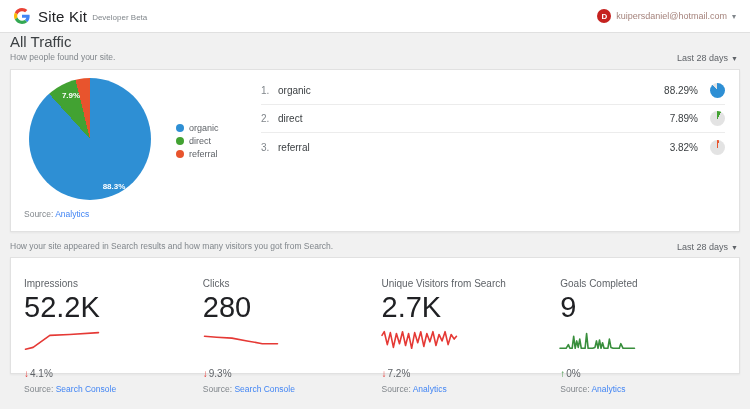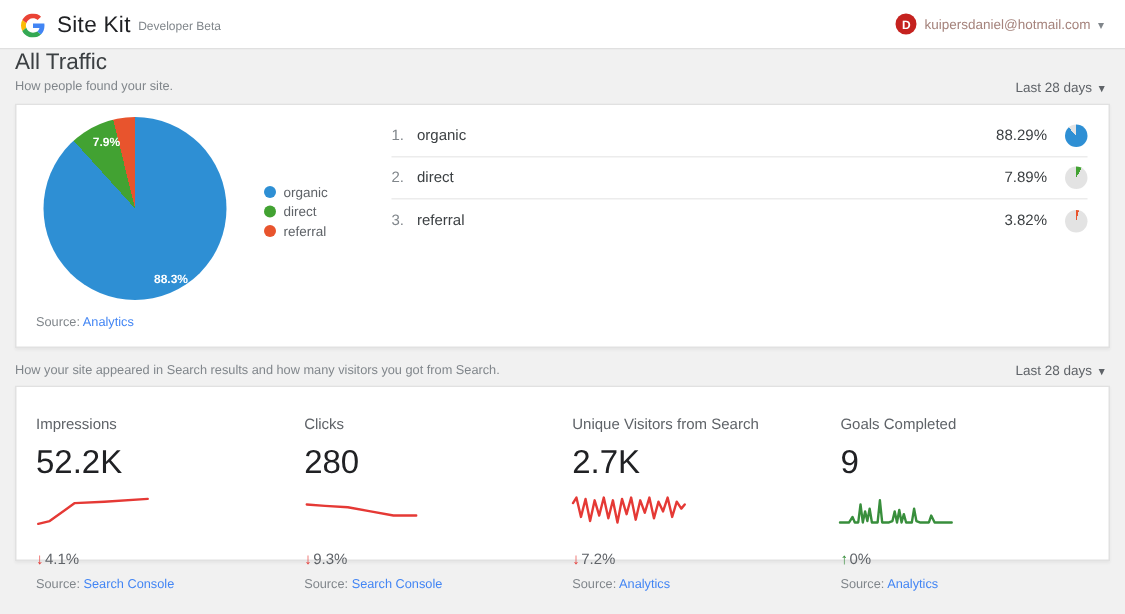--- a/index.html
+++ b/index.html
@@ -2,21 +2,21 @@
 <html><head>
 <meta charset="utf-8">
 <style>
   html,body{margin:0;padding:0}
   body{width:750px;height:409px;background:#f1f1f1;font-family:"Liberation Sans",sans-serif;overflow:hidden;
        -webkit-font-smoothing:antialiased}
   *{box-sizing:border-box}
 
   
   .appbar{height:33px;background:#fff;border-bottom:1px solid #e0e0e0;display:flex;align-items:center;padding:0 14px}
-  .brand{display:flex;align-items:flex-end}
+  .brand{display:flex;align-items:flex-start}
   .glogo{width:16px;height:16px;margin-right:8px;display:flex;align-items:center}
   .glogo svg{width:16px;height:16px;display:block}
   .product{font-size:15px;color:#202124;letter-spacing:.2px}
   .beta{font-size:8px;color:#80868b;margin-left:5px;align-self:flex-end;padding-bottom:3px}
   .account{margin-left:auto;display:flex;align-items:center;cursor:pointer}
   .avatar{width:14px;height:14px;border-radius:50%;background:#c5221f;color:#fff;font-size:8px;font-weight:bold;
           display:flex;align-items:center;justify-content:center;margin-right:5px}
   .email{font-size:9px;color:#a5837c}
   .chev{font-size:8px;color:#80868b;margin-left:5px}
 
@@ -52,21 +52,21 @@
   .trow{display:flex;align-items:center;height:28px;border-bottom:1px solid #ececec;font-size:10px;color:#3c4043}
   .trow:last-child{border-bottom:none}
   .trank{color:#80868b;width:17px}
   .tpct{margin-left:auto;color:#3c4043}
   .minipie{width:15px;height:15px;border-radius:50%;margin-left:12px;background:#e3e3e3;flex:none}
 
   
   .fgrid{display:grid;grid-template-columns:1fr 1fr 1fr 1fr;height:100%;padding:20px 0 0 13px}
   .metric{padding-right:12px}
   .mlabel{font-size:10px;color:#5f6368}
-  .mvalue{font-size:22px;color:#202124;margin-top:3px;line-height:31px}
+  .mvalue{font-size:29px;color:#202124;margin-top:3px;line-height:31px}
   .spark{width:76px;height:24px;margin-top:5px;display:block;overflow:visible}
   .mchange{font-size:10px;color:#5f6368;margin-top:16px}
   .arrow{margin-right:1px}
   .arrow.down{color:#e53935}
   .arrow.up{color:#388e3c}
   .metric .source{display:block;margin-top:5px}
 </style>
 </head>
 <body>
 

